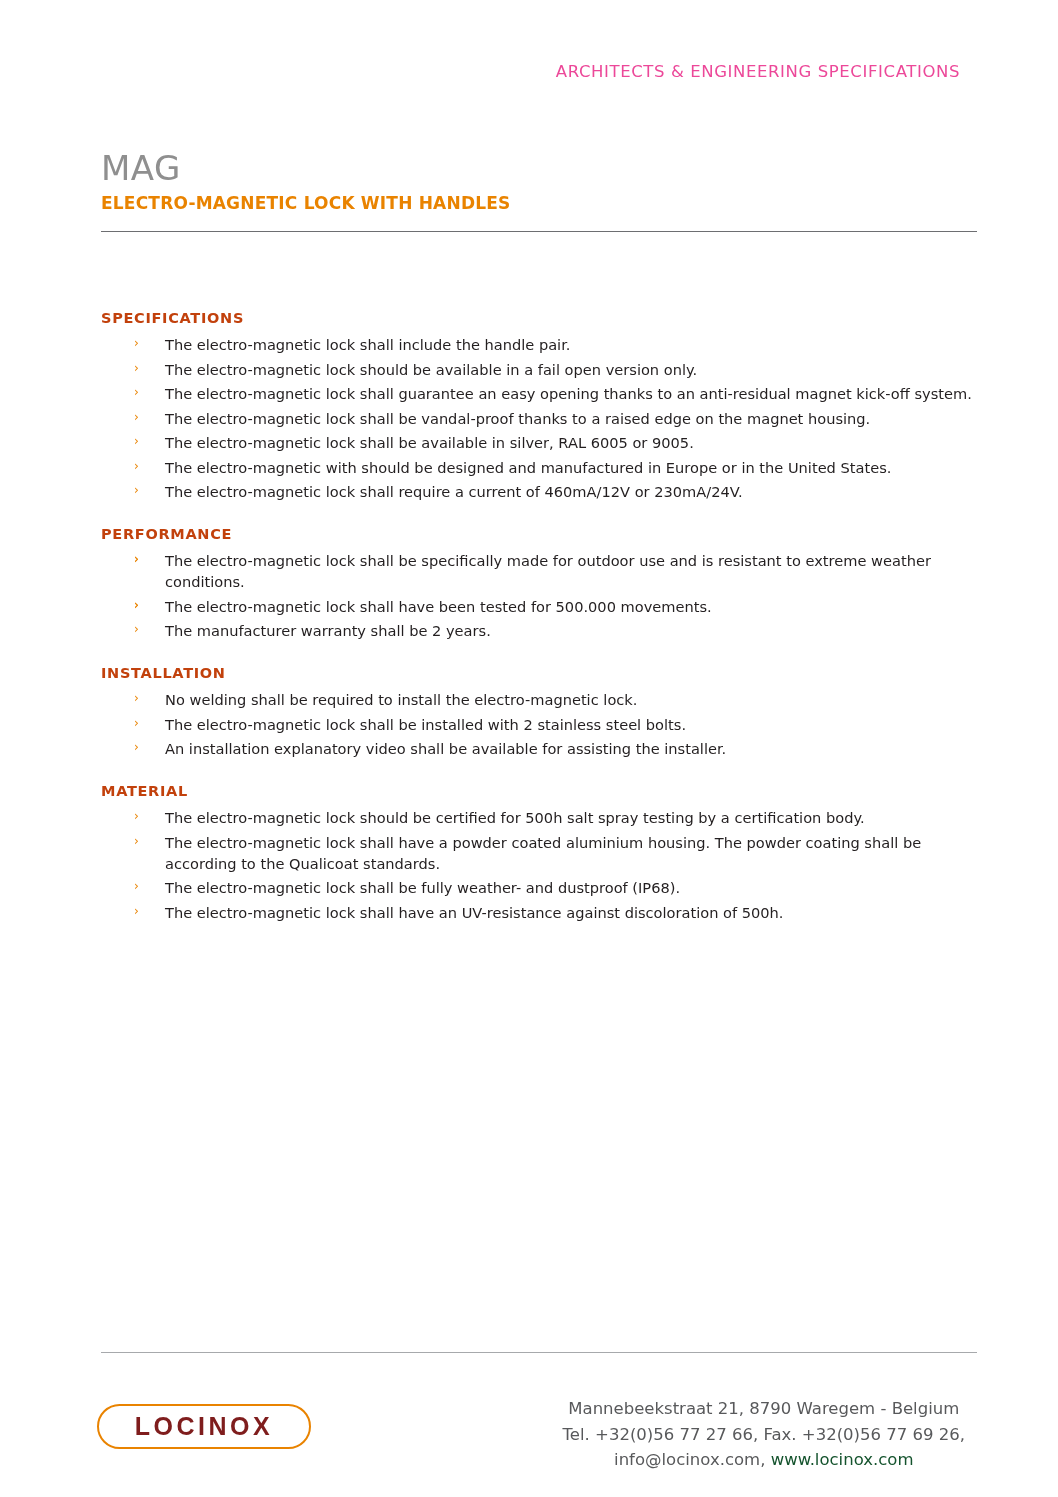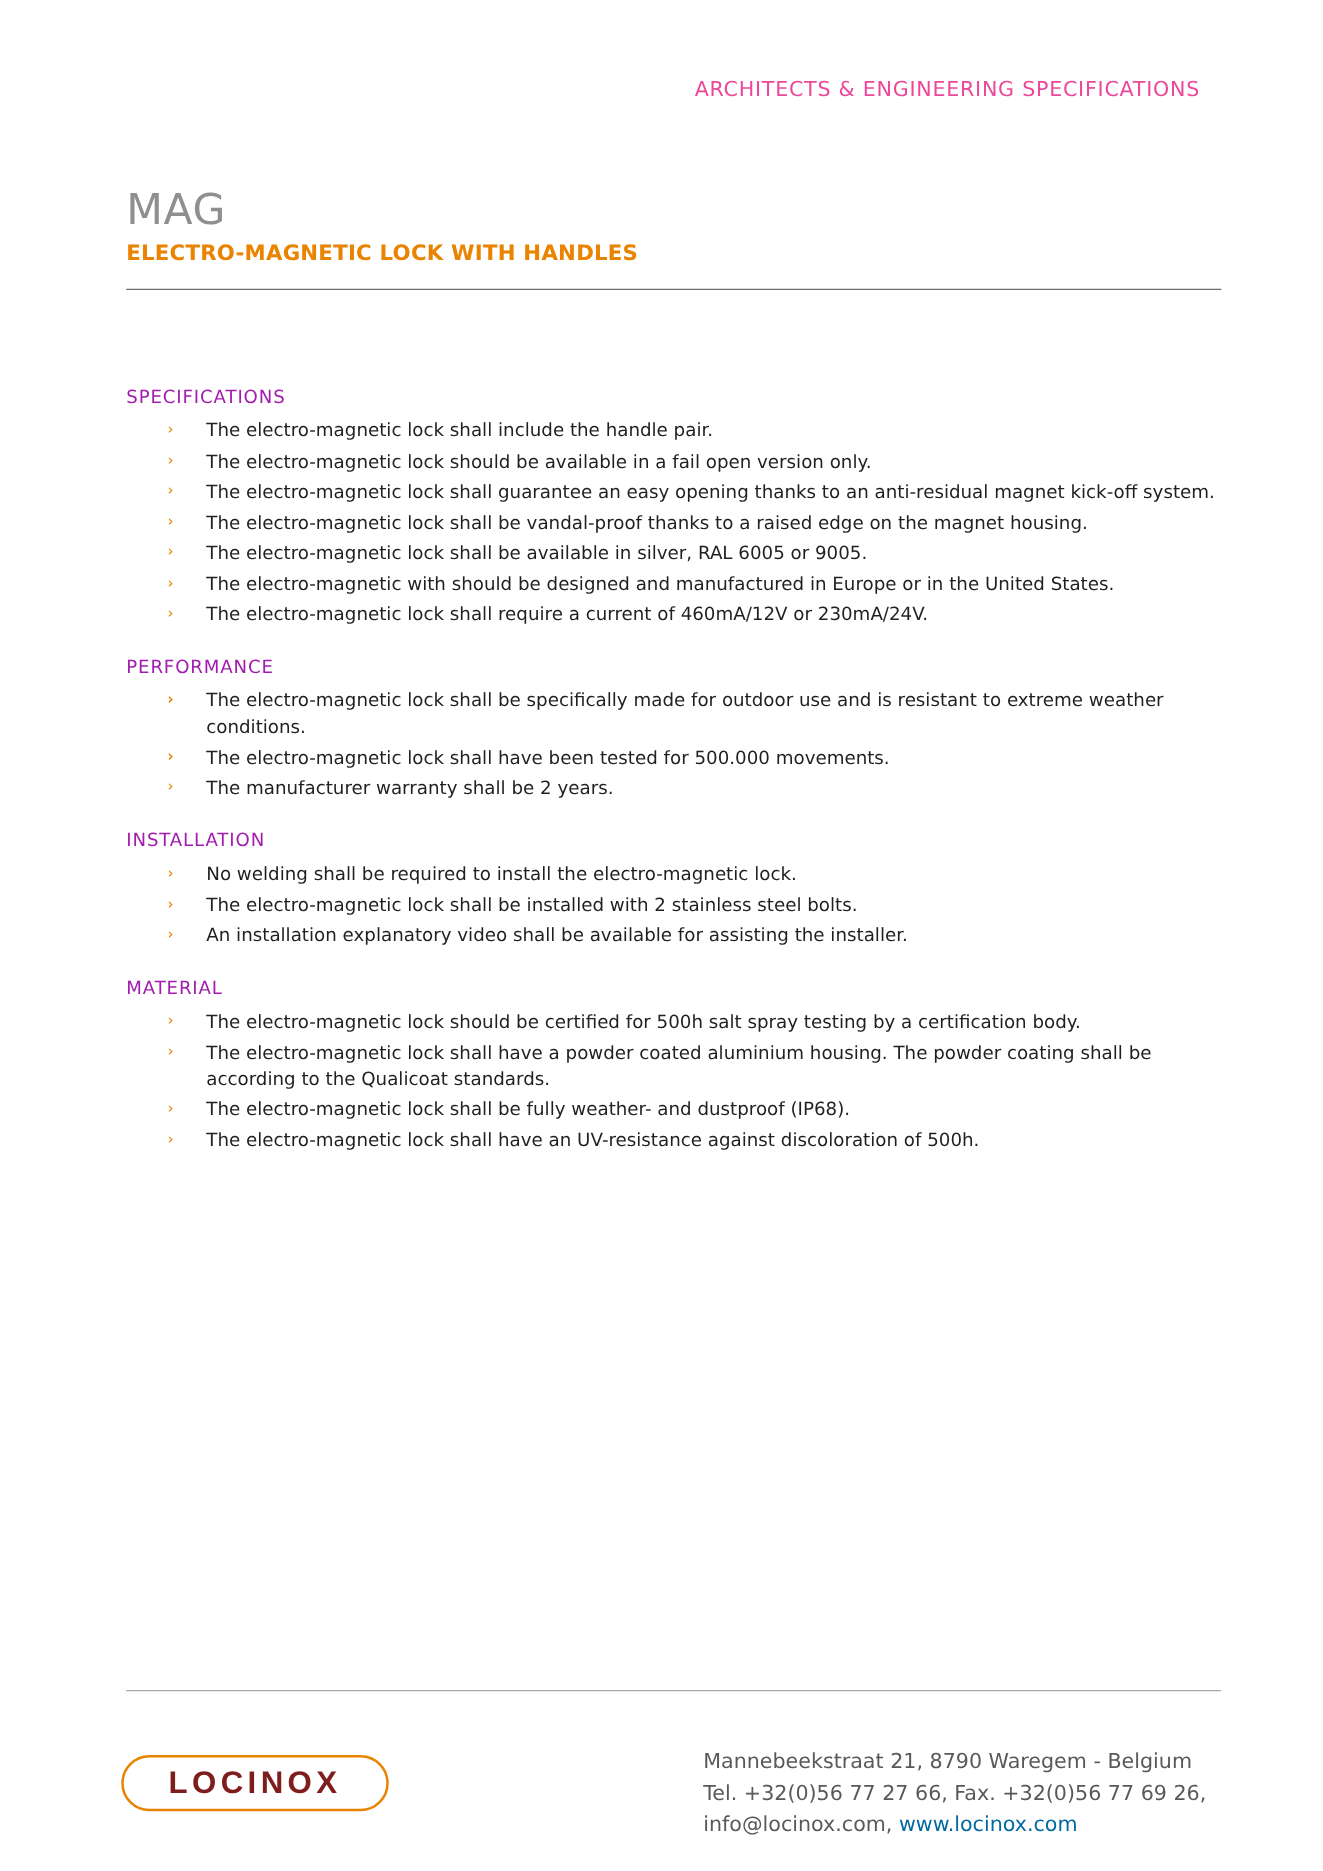--- a/index.html
+++ b/index.html
@@ -68,22 +68,22 @@
   
   .content {
     position: absolute;
     top: 310px;
     left: 101px;
     width: 890px;
   }
   .section { margin-bottom: 16px; }
   .section-heading {
     font-size: 14.5px;
-    font-weight: 400;
-    color: #a21caf;
+    font-weight: 700;
+    color: #c2410c;
     letter-spacing: 0.7px;
     text-transform: uppercase;
     margin: 0 0 8px 0;
   }
   .bullet-list {
     list-style: none;
     margin: 0;
     padding: 0;
   }
   .bullet-item {
@@ -137,28 +137,28 @@
     font-size: 25px;
     font-weight: 700;
     letter-spacing: 3.5px;
     color: #7f1d1d;
     font-family: "Liberation Sans", sans-serif;
   }
   .footer-address {
     position: absolute;
     right: 93px;
     top: 1396px;
-    text-align: left;
+    text-align: center;
     font-size: 16.5px;
     line-height: 1.55;
     color: #58595b;
   }
   .footer-address .line { display: block; }
   .footer-address .web {
-    color: #0369a1;
+    color: #14532d;
     font-weight: 400;
   }
 </style>
 </head>
 <body>
 
 <div class="page">
 
   <div class="doc-header">ARCHITECTS &amp; ENGINEERING SPECIFICATIONS</div>
 

